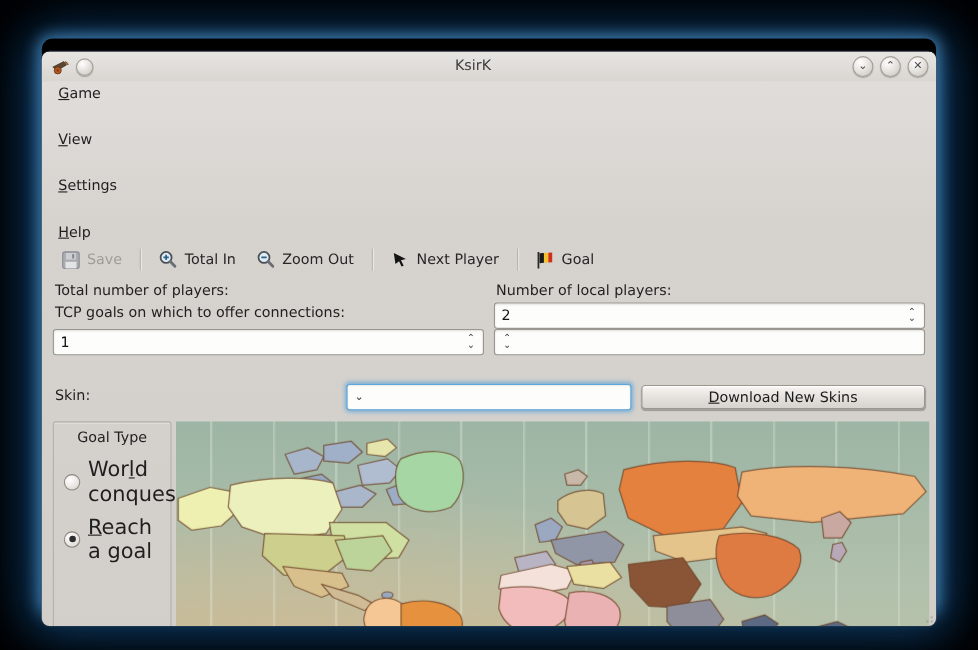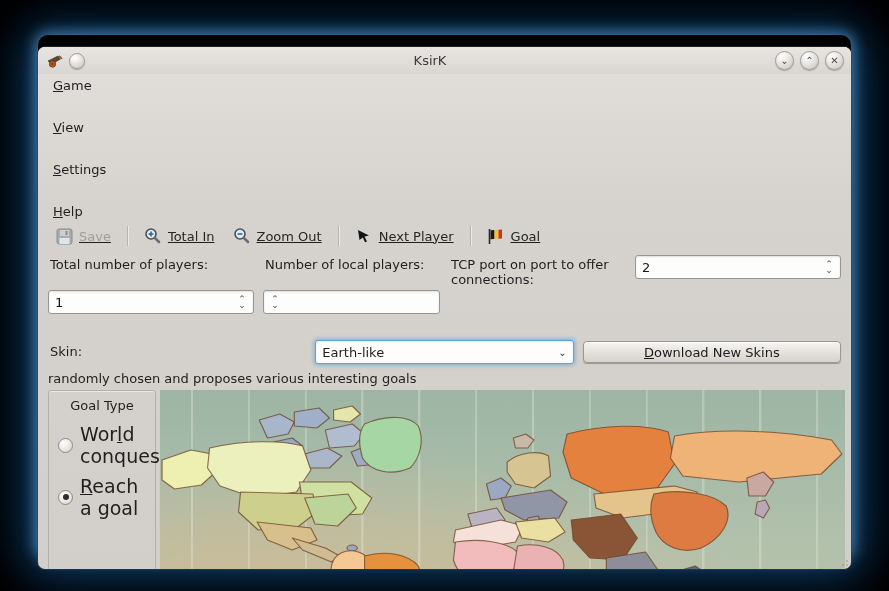--- a/index.html
+++ b/index.html
@@ -25,26 +25,26 @@
     background:radial-gradient(circle at 35% 28%,#ffffff,#e2dfda 55%,#c6c2bb);
     border:1px solid #a49f98;box-shadow:0 1px 1px rgba(0,0,0,.25);
     display:flex;align-items:center;justify-content:center;
     font-size:10px;line-height:1;color:#4a4a4a;box-sizing:border-box;}
   .circle-btn.small{width:16px;height:16px;font-size:8px;}
   
   .menubar{display:flex;gap:27px;padding:4px 15px 2px;flex-direction:column;}
   .menu-item{cursor:default;}
   
   .toolbar{display:flex;align-items:center;gap:4px;padding:3px 10px 5px;}
-  .tool-btn{display:flex;align-items:center;gap:6px;padding:3px 7px;border-radius:3px;text-decoration:underline;}
+  .tool-btn{display:flex;align-items:center;gap:6px;padding:3px 7px;border-radius:3px;}
   .tool-btn .lbl{color:#262626;}
   .tool-btn.disabled .lbl{color:#a09d98;}
   .tool-sep{width:1px;height:20px;background:#b8b4ae;box-shadow:1px 0 0 #ece9e5;margin:0 5px;}
   
-  .form-grid{display:grid;grid-template-columns:repeat(4,1fr);column-gap:9px;padding:2px 10px 0;}
+  .form-grid{display:grid;grid-template-columns:repeat(2,1fr);column-gap:9px;padding:2px 10px 0;}
   .field-label{margin:2px 0 3px 2px;}
   .spinbox{position:relative;height:22px;background:#fdfdfc;border:1px solid #999691;
     border-radius:3px;display:flex;align-items:center;box-shadow:inset 0 1px 2px rgba(0,0,0,.12);}
   .spinbox input{border:none;outline:none;background:transparent;flex:1;
     font:13px "DejaVu Sans",sans-serif;color:#141414;padding:0 6px;min-width:0;}
   .spin-arrows{width:22px;display:flex;flex-direction:column;align-items:center;
     justify-content:center;color:#4a4a4a;}
   .spin-arrows span{font-size:9px;line-height:6px;}
   .skin-row{display:grid;grid-template-columns:repeat(3,1fr);column-gap:9px;padding:26px 10px 0;align-items:center;}
   .combobox{position:relative;height:22px;background:#fdfdfc;border:1px solid #5ea4d8;
@@ -174,21 +174,21 @@
           </g>
         </svg>
       </span>
       <span class="lbl">Goal</span>
     </div>
   </div>
 
   <div class="form-grid">
     <div class="field-label">Total number of players:</div>
     <div class="field-label">Number of local players:</div>
-    <div class="field-label">TCP port on port to offer connections:</div>
+    <div class="field-label">TCP goals on which to offer connections:</div>
 
     <div class="spinbox">
       <input value="2" style="">
       <span class="spin-arrows">
           <span>⌃</span>
           <span>⌄</span>
         </span>
     </div>
     <div class="spinbox">
       <input value="1" style="">
@@ -201,28 +201,26 @@
       <span class="spin-arrows">
           <span>⌃</span>
           <span>⌄</span>
         </span>
     </div>
   </div>
 
   <div class="skin-row">
     <div class="field-label">Skin:</div>
     <div class="combobox">
-      <span class="value">Earth-like</span>
       <span class="chev">⌄</span>
     </div>
     <div class="push-btn"><u>D</u>ownload New Skins</div>
   </div>
 
   <div class="desc">
-    <div>randomly chosen and proposes various interesting goals</div>
   </div>
 
   <div class="content">
     <div class="goal-panel">
       <div class="goal-title">Goal Type</div>
       <div class="radio-row">
         <span class="radio"></span>
         <span class="radio-label">Wor<u>l</u>d conquest</span>
       </div>
       <div class="radio-row">

